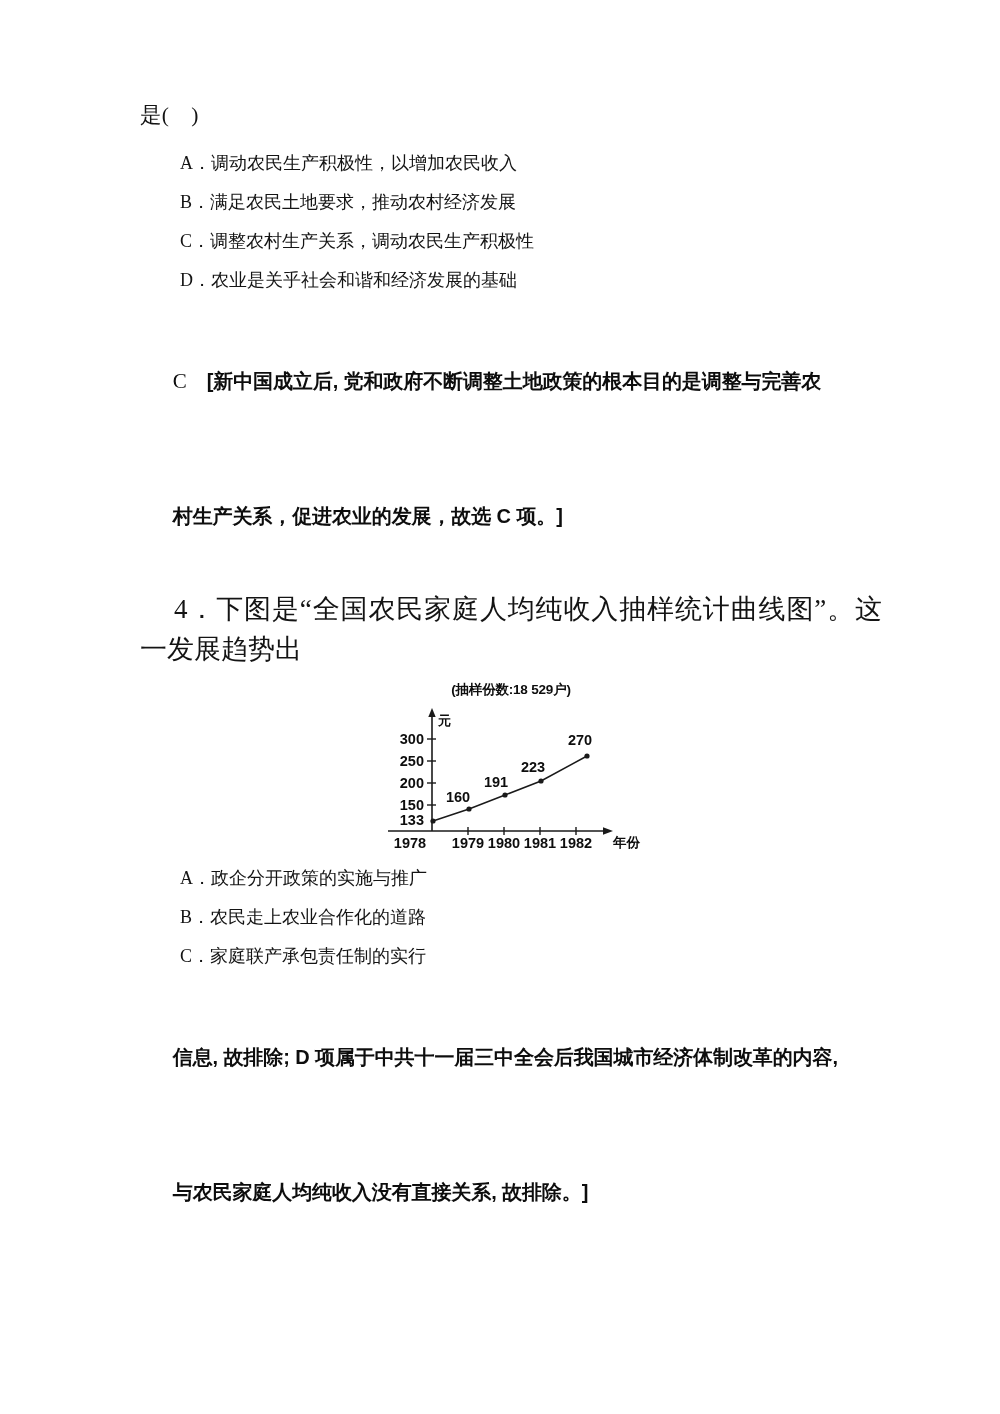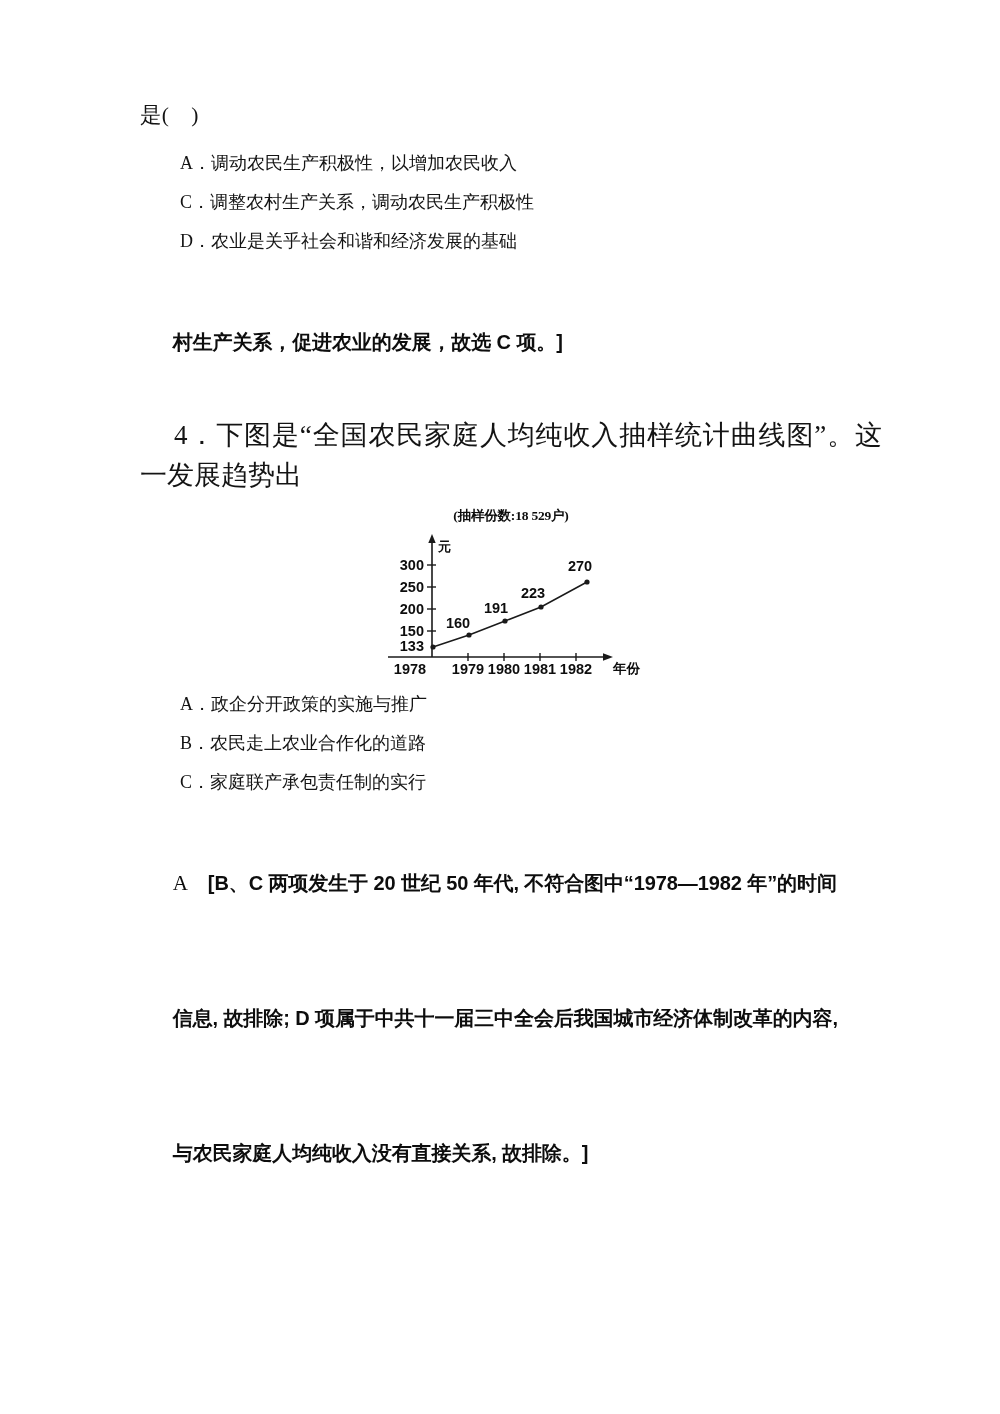--- a/index.html
+++ b/index.html
@@ -94,43 +94,47 @@
     height: 168px;
   }
   .figure-inner svg { display: block; }
 
   .fig-title {
     position: absolute;
     left: 0;
     top: 0;
     width: 282px;
     text-align: center;
-    font-family: Liberation Serif, serif;
+    font-family: Liberation Sans, sans-serif;
     font-weight: 700;
     font-size: 13.5px;
     color: #0d0d0d;
     letter-spacing: -0.2px;
   }
 </style>
 </head>
 <body>
 
 <div class="page">
   <div class="content">
 
     <div class="line">是(    )</div>
 
     <div class="sp-1"></div>
 
     <div class="option">A．调动农民生产积极性，以增加农民收入</div>
+    <div class="option">B．满足农民土地要求，推动农村经济发展</div>
     <div class="option">C．调整农村生产关系，调动农民生产积极性</div>
     <div class="option">D．农业是关乎社会和谐和经济发展的基础</div>
 
     <div class="sp-2"></div>
 
+    <div class="explain explain-first">
+      <span class="ans-letter">C</span><span>[新中国成立后, 党和政府不断调整土地政策的根本目的是调整与完善农</span>
+    </div>
     <div class="explain">
       <span>村生产关系，促进农业的发展，故选 C 项。]</span>
     </div>
 
     <div class="sp-3"></div>
 
     <div class="stem stem-first">4．下图是“全国农民家庭人均纯收入抽样统计曲线图”。这一发展趋势出</div>
 
     <div class="figure">
       <div class="figure-inner">
@@ -193,23 +197,20 @@
         </svg>
       </div>
     </div>
 
     <div class="option">A．政企分开政策的实施与推广</div>
     <div class="option">B．农民走上农业合作化的道路</div>
     <div class="option">C．家庭联产承包责任制的实行</div>
 
     <div class="sp-2"></div>
 
-    <div class="explain explain-first">
-      <span class="ans-letter">A</span><span>[B、C 两项发生于 20 世纪 50 年代, 不符合图中“1978—1982 年”的时间</span>
-    </div>
     <div class="explain">
       <span>信息, 故排除; D 项属于中共十一届三中全会后我国城市经济体制改革的内容,</span>
     </div>
     <div class="explain">
       <span>与农民家庭人均纯收入没有直接关系, 故排除。]</span>
     </div>
 
   </div>
 </div>
 

